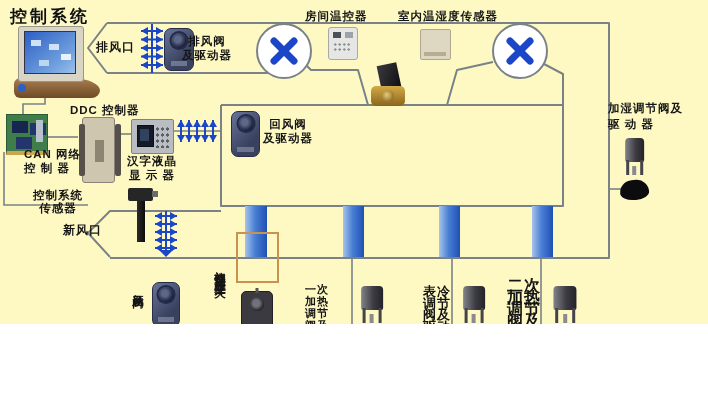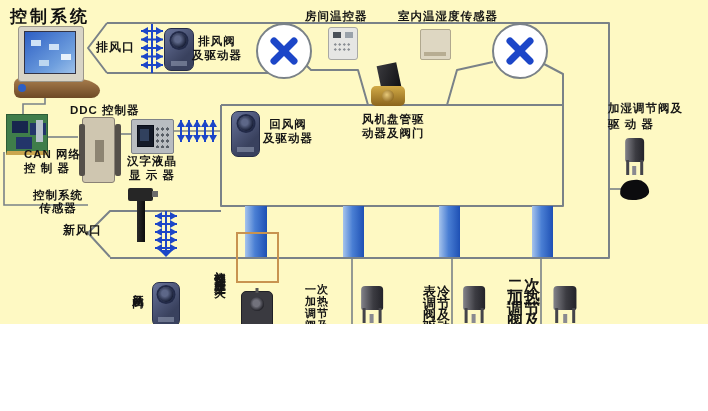--- a/index.html
+++ b/index.html
@@ -231,35 +231,33 @@
   </div>
   <div class="comp" style="left:548px;top:286px;width:34px;height:62px">
     <div class="v-head"></div>
     <div class="v-yoke"></div>
     <div class="v-body"></div>
   </div>
 
   <div class="title">控制系统</div>
 
   <div class="lbl" style="left:96px;top:40px;font-size:12px">排风口</div>
-  <div class="lbl center" style="left:192px;top:34px">排风阀
+  <div class="lbl center" style="left:182px;top:34px">排风阀
 及驱动器</div>
   <div class="lbl" style="left:305px;top:9px">房间温控器</div>
   <div class="lbl" style="left:608px;top:100px;line-height:16px">加湿调节阀及
 驱 动 器</div>
   <div class="lbl" style="left:398px;top:9px">室内温湿度传感器</div>
   <div class="lbl" style="left:70px;top:103px">DDC 控制器</div>
   <div class="lbl center" style="left:127px;top:154px">汉字液晶
 显 示 器</div>
   <div class="lbl" style="left:24px;top:147px">CAN 网络
 控 制 器</div>
   <div class="lbl center" style="left:263px;top:117px">回风阀
 及驱动器</div>
-  <div class="lbl" style="left:362px;top:112px">风机盘管驱
-动器及阀门</div>
   <div class="lbl center" style="left:33px;top:189px;line-height:13px">控制系统
 传感器</div>
   <div class="lbl" style="left:63px;top:223px;font-size:12px">新风口</div>
   <div class="lbl vert" style="left:131px;top:284px;height:50px">新风阀</div>
   <div class="lbl vert" style="left:213px;top:261px;height:116px">初效过滤用压差开关</div>
   <div class="lbl" style="left:305px;top:283px;font-size:11px;line-height:12px">一次
 加热
 调节
 阀及
 驱动

